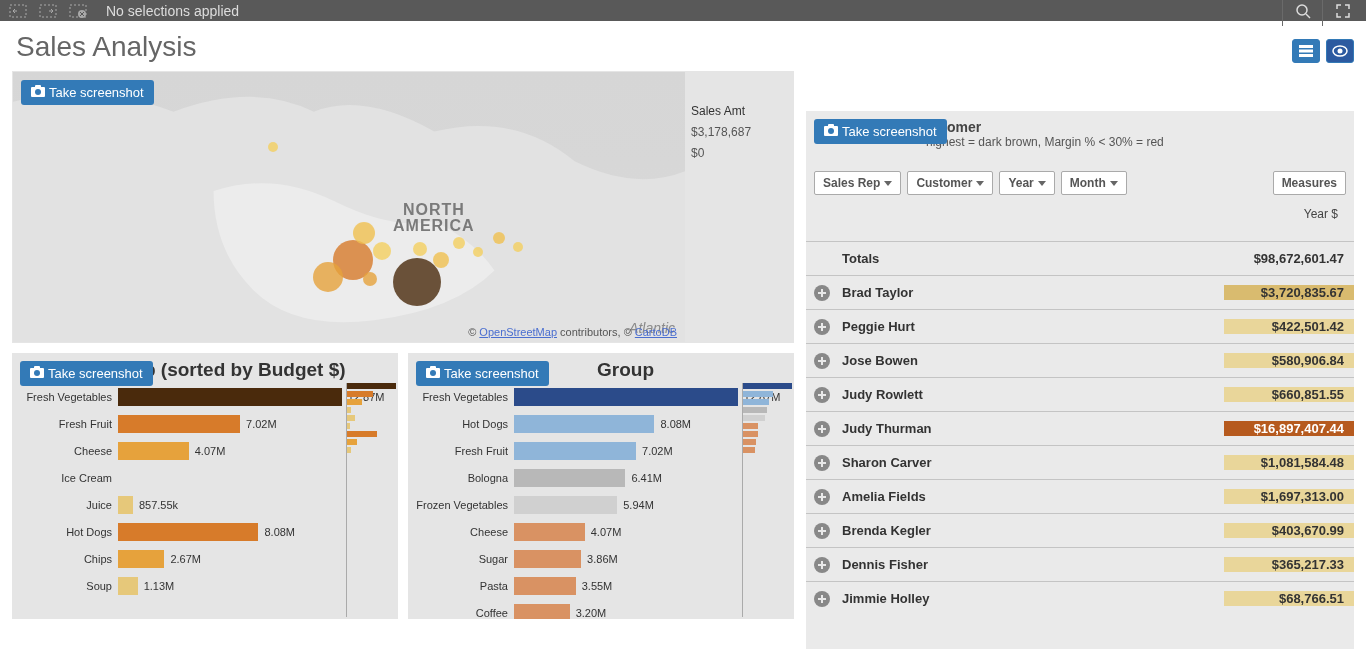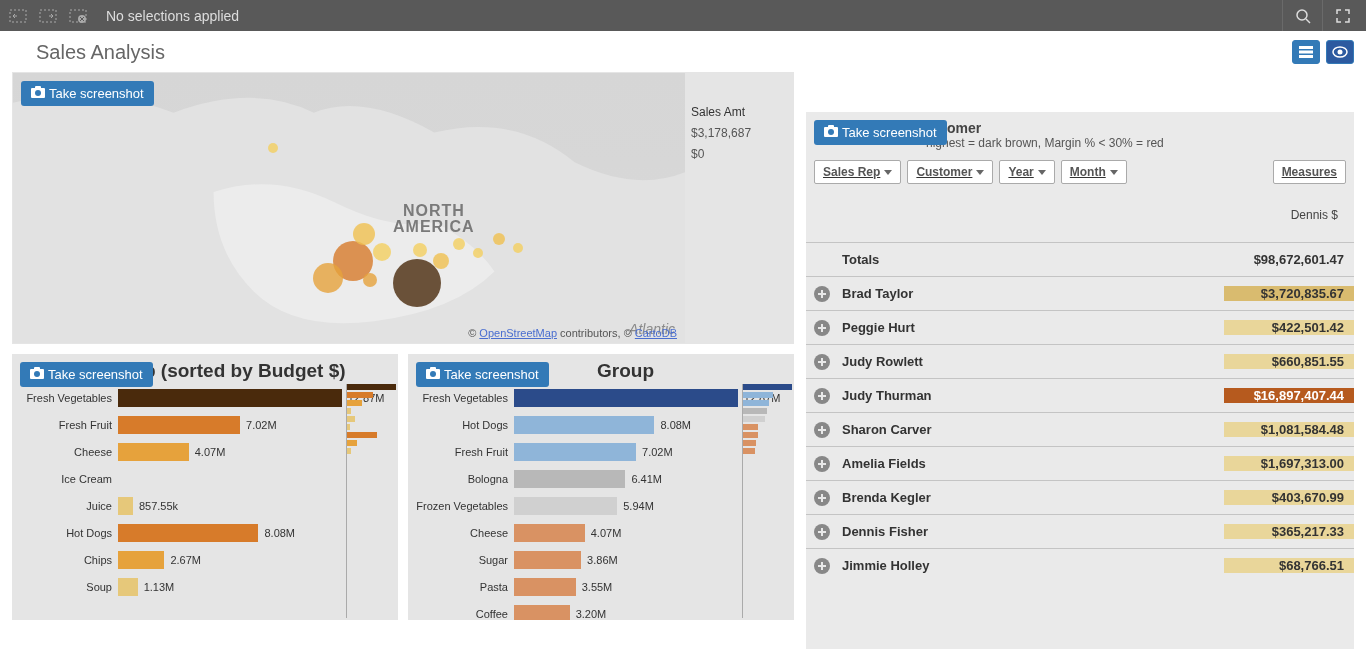--- a/index.html
+++ b/index.html
@@ -1,25 +1,25 @@
 <!DOCTYPE html>
 <html><head>
 <meta charset="utf-8">
 <style>
 * { box-sizing: border-box; margin: 0; padding: 0; }
 body { font-family: "Segoe UI", Arial, sans-serif; font-size: 13px; color: #333; background: #fff; width: 1366px; height: 649px; overflow: hidden; }
 
-.topbar { height: 31px; background: #595959; display: flex; align-items: center; color: #ddd; text-align: center; }
+.topbar { height: 21px; background: #595959; display: flex; align-items: center; color: #ddd; text-align: center; }
 .topbar-left { display: flex; align-items: center; padding: 0 4px; gap: 2px; }
 .icon-btn { width: 28px; height: 28px; display: flex; align-items: center; justify-content: center; color: #bbb; cursor: default; }
 .sel-text { margin-left: 12px; color: #ddd; font-size: 14px; }
 .topbar-right { margin-left: auto; display: flex; align-items: center; padding-right: 4px; }
 .topbar-right .icon-btn { width: 40px; height: 31px; border-left: 1px solid #6a6a6a; color: #ddd; }
 
-.title { font-size: 20px; color: #666; padding: 10px 16px 8px; font-weight: 400; margin-left: 20px; }
+.title { font-size: 28px; color: #666; padding: 10px 16px 8px; font-weight: 400; }
 
 .content { display: flex; padding: 0 12px; gap: 12px; }
 .left-col { width: 782px; display: flex; flex-direction: column; gap: 10px; }
 .right-col { flex: 1; }
 
 .panel { background: rgba(180,180,180,0.35); position: relative; border: 1px solid rgba(0,0,0,0); }
 
 .screenshot-btn { position: absolute; top: 8px; left: 8px; background: #337ab7; color: #fff; border: none; border-radius: 3px; padding: 5px 10px; font-size: 13px; display: inline-flex; align-items: center; gap: 4px; cursor: pointer; z-index: 5; }
 
 
@@ -50,21 +50,21 @@
 
 
 .right-panel { position: relative; background: rgba(180,180,180,0.28); height: 548px; }
 .toggle-btns { position: absolute; top: -32px; right: 0; display: flex; gap: 6px; }
 .toggle-btn { width: 28px; height: 24px; border: 1px solid #337ab7; border-radius: 3px; display: flex; align-items: center; justify-content: center; cursor: pointer; }
 .toggle-btn.active { background: #337ab7; color: #fff; }
 
 .right-header { position: absolute; top: 8px; left: 120px; right: 8px; font-size: 12px; color: #555; }
 .right-header .h1 { font-weight: 600; font-size: 14px; color: #444; }
 
-.filter-row { position: absolute; top: 48px; left: 8px; right: 8px; display: flex; gap: 6px; text-decoration: underline; }
+.filter-row { position: absolute; top: 60px; left: 8px; right: 8px; display: flex; gap: 6px; }
 .pill { background: #fff; border: 1px solid #aaa; border-radius: 2px; padding: 4px 8px; font-size: 12px; font-weight: 600; color: #555; display: inline-flex; align-items: center; gap: 4px; cursor: pointer; }
 .measures-pill { margin-left: auto; }
 
 .col-header { position: absolute; top: 96px; right: 16px; font-size: 12px; color: #444; }
 
 .table { position: absolute; top: 130px; left: 0; right: 0; bottom: 0; overflow: hidden; }
 .trow { display: flex; align-items: center; height: 34px; border-top: 1px solid #c4c4c4; }
 .trow.totals { font-weight: 700; }
 .trow .expand { width: 32px; display: flex; justify-content: center; color: #666; }
 .trow .name { flex: 1; font-size: 13px; color: #333; font-weight: 600; padding-left: 4px; }
@@ -382,21 +382,21 @@
             <span class="caret"></span>
           </div>
         <div class="pill">
             <span>Month</span>
             <span class="caret"></span>
           </div>
         <div class="pill measures-pill">
             <span>Measures</span>
           </div>
       </div>
-      <div class="col-header">Dennis $</div>
+      <div class="col-header">Year $</div>
       <div class="table" id="pivot-table">
           <div class="trow totals">
             <div class="expand"></div>
             <div class="name">Totals</div>
             <div class="val">$98,672,601.47</div>
           </div>
           <div class="trow">
             <div class="expand">
               <div class="plus-circle"></div>
             </div>
@@ -407,20 +407,27 @@
             <div class="expand">
               <div class="plus-circle"></div>
             </div>
             <div class="name">Peggie Hurt</div>
             <div class="val heat-1">$422,501.42</div>
           </div>
           <div class="trow">
             <div class="expand">
               <div class="plus-circle"></div>
             </div>
+            <div class="name">Jose Bowen</div>
+            <div class="val heat-1">$580,906.84</div>
+          </div>
+          <div class="trow">
+            <div class="expand">
+              <div class="plus-circle"></div>
+            </div>
             <div class="name">Judy Rowlett</div>
             <div class="val heat-1">$660,851.55</div>
           </div>
           <div class="trow">
             <div class="expand">
               <div class="plus-circle"></div>
             </div>
             <div class="name">Judy Thurman</div>
             <div class="val heat-hot">$16,897,407.44</div>
           </div>

